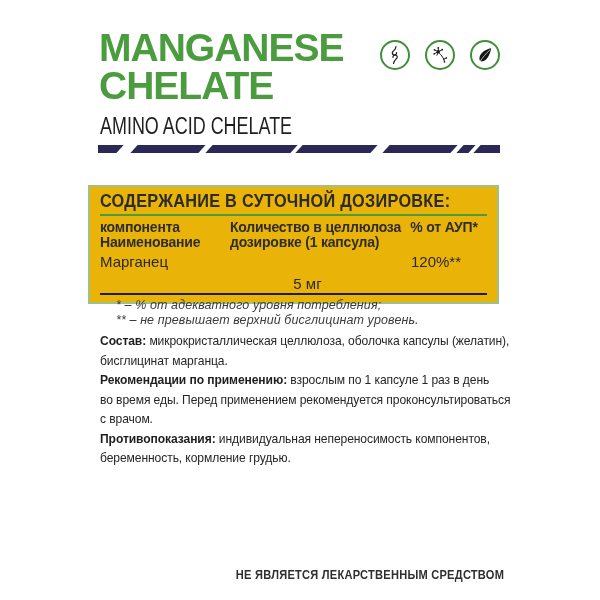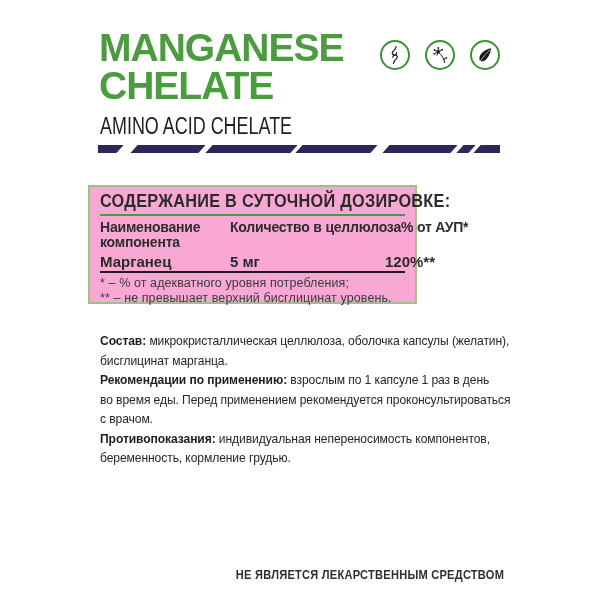--- a/index.html
+++ b/index.html
@@ -37,43 +37,43 @@
     left:98px; top:145px; width:402px; height:8px;
     background:#2b2858; overflow:hidden;
   }
   .band .slash {
     position:absolute; top:-3px; bottom:-3px; background:#ffffff;
     transform:skewX(-42deg);
   }
 
   
   .table-box {
-    left:88px; top:185px; width:329px; height:119px;
-    border:2px solid #9fc188; box-sizing:border-box; background:#f9a8d4;
+    left:88px; top:185px; width:411px; height:119px;
+    border:2px solid #9fc188; box-sizing:border-box; background:#eab308;
   }
   .tb-title {
     margin:3px 10px 0; font-size:18.5px; line-height:22px; font-weight:bold;
     color:#2b2b2b; white-space:nowrap; letter-spacing:0.3px;
     transform:scaleX(0.88); transform-origin:0 0;
   }
   .rule-green { height:2px; background:#4a9c3e; margin:2px 10px 0; }
   .rule-dark  { height:2px; background:#1d1d1d; margin:1px 10px 0; }
   .tb-row { display:flex; margin:0 10px; }
   .tb-head { margin-top:4px; }
   .col-1 { flex:0 0 130px; text-align:left; }
   .col-2 { flex:0 0 155px; text-align:left; }
   .col-3 { flex:1 1 auto; text-align:center; }
   .tb-head .hline {
     font-size:14px; line-height:15px; font-weight:bold; color:#2d2d2d;
     white-space:nowrap; letter-spacing:-0.2px;
   }
-  .tb-data { margin-top:3px; font-size:15px; line-height:17px; color:#2a2a2a;font-weight:bold; }
-  .tb-data .col-2 { text-align:left; }
+  .tb-data { margin-top:3px; font-size:15px; line-height:17px; color:#2a2a2a; }
+  .tb-data .col-2 { text-align:center;margin-top:22px; }
   .tb-foot {
-    margin:3px 10px 0; font-size:12.5px; line-height:14.5px;
+    margin:3px 26px 0; font-style:italic; font-size:12.5px; line-height:14.5px;
     color:#3b3b3b; letter-spacing:0.1px;
   }
   .tb-foot div { white-space:nowrap; }
 
   
   .body-copy {
     left:100px; top:331px; width:440px;
     font-size:13px; line-height:19.5px; color:#262626;
     letter-spacing:-0.1px;
     transform:scaleX(0.93); transform-origin:0 0;
@@ -141,25 +141,26 @@
   <span class="slash" style="left:356px; width:6px;"></span>
   <span class="slash" style="left:374px; width:5px;"></span>
 </div>
 
 <div class="abs table-box">
   <div class="tb-title">СОДЕРЖАНИЕ В СУТОЧНОЙ ДОЗИРОВКЕ:</div>
   <div class="rule-green"></div>
 
   <div class="tb-row tb-head">
     <div class="col-1">
+      <div class="hline">компонента</div>
       <div class="hline">Наименование</div>
-      <div class="hline">компонента</div>
     </div>
     <div class="col-2">
       <div class="hline">Количество в целлюлоза</div>
+      <div class="hline">дозировке (1 капсула)</div>
     </div>
     <div class="col-3">
       <div class="hline">% от АУП*</div>
     </div>
   </div>
 
   <div class="tb-row tb-data">
     <div class="col-1">Марганец</div>
     <div class="col-2">5 мг</div>
     <div class="col-3">120%**</div>

